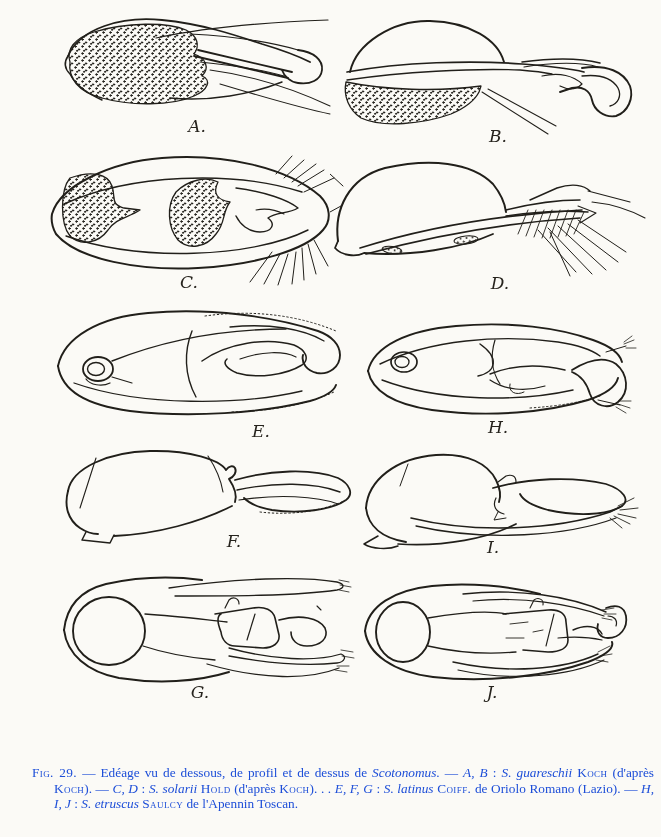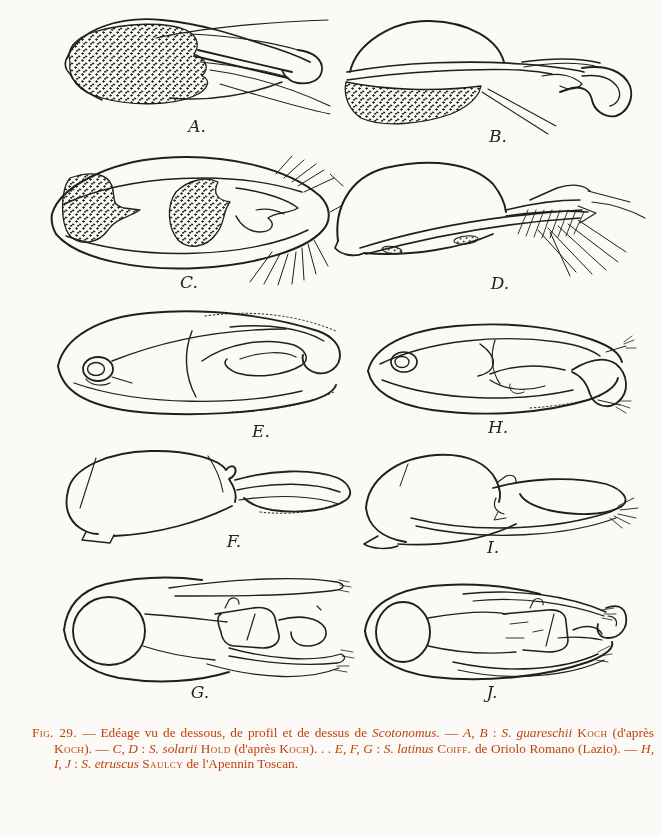--- a/index.html
+++ b/index.html
@@ -4,22 +4,22 @@
 <style>
   html,body{margin:0;padding:0;}
   body{background:#e8e8e6;font-family:"Liberation Serif","DejaVu Serif",serif;}
   .page{position:relative;width:661px;height:837px;background:#fbfaf6;overflow:hidden;
         box-shadow:0 0 4px rgba(0,0,0,.2);}
   .panel{position:absolute;}
   .panel svg{display:block;width:100%;height:100%;}
   .plabel{position:absolute;width:34px;text-align:center;
           font-family:"DejaVu Serif","Liberation Serif",serif;
           font-style:italic;font-size:17px;color:#26231d;}
-  .caption{position:absolute;left:32px;top:712px;width:600px;
-           font-size:13.3px;line-height:15.3px;color:#c2410c;
+  .caption{position:absolute;left:32px;top:752px;width:600px;
+           font-size:13.3px;line-height:15.3px;color:#1d4ed8;
            text-align:justify;padding-left:22px;text-indent:-22px;}
   .caption .sc{font-variant:small-caps;letter-spacing:.4px;}
   .caption .i{font-style:italic;}
   path,ellipse,circle,line{vector-effect:none;}
 </style>
 </head>
 <body>
 
 <div class="page">
 

